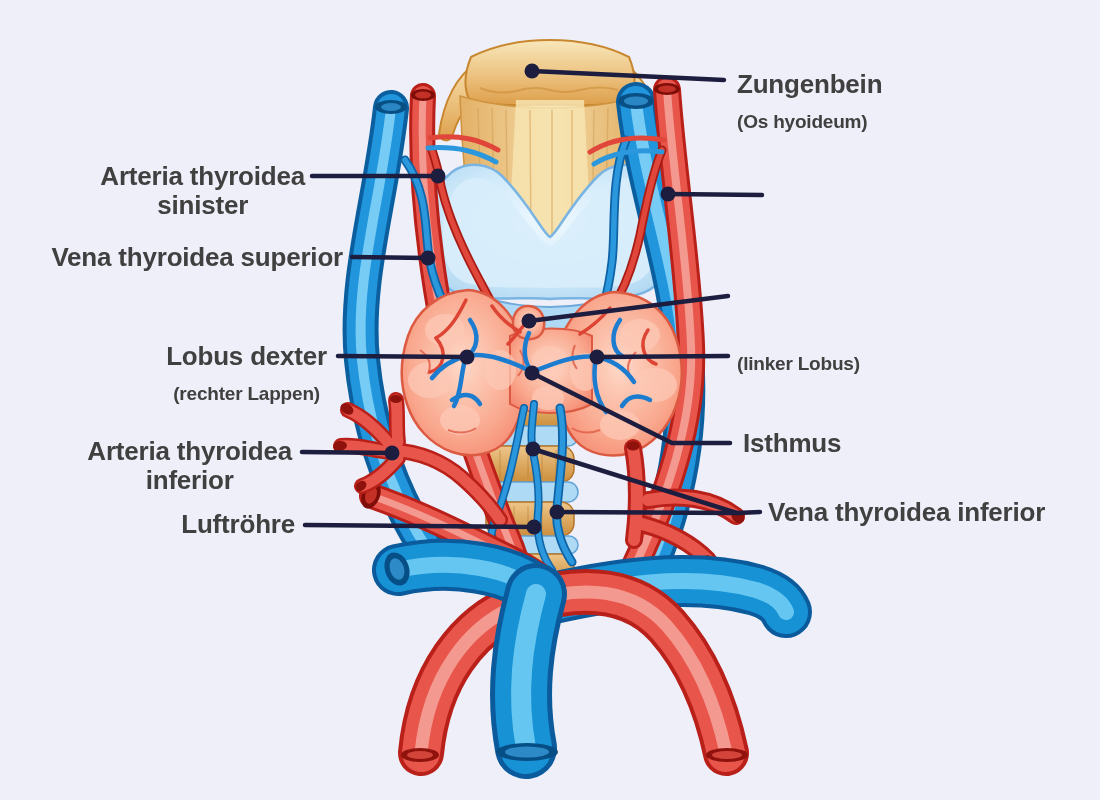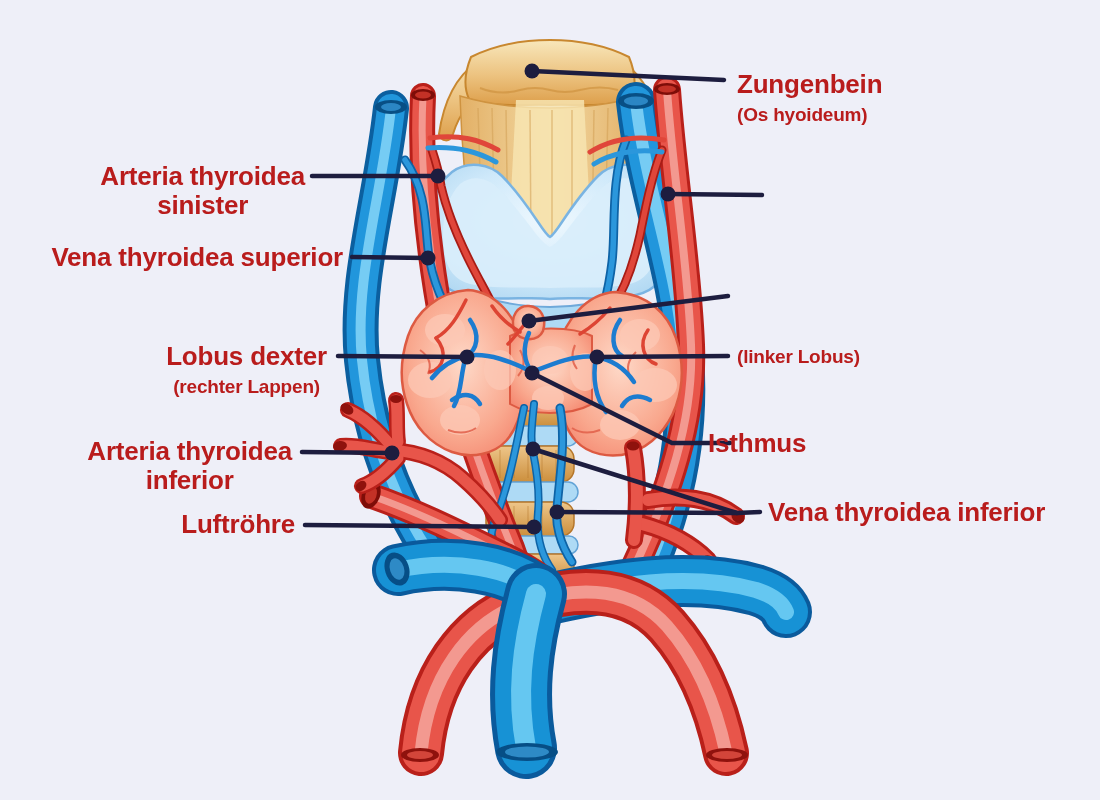--- a/index.html
+++ b/index.html
@@ -1,21 +1,21 @@
 <!DOCTYPE html>
 <html><head>
 <meta charset="utf-8">
 <style>
   html,body{margin:0;padding:0;background:#eef0f8;}
   .stage{position:relative;width:1100px;height:800px;background:#eeeff8;overflow:hidden;
          font-family:"Liberation Sans", sans-serif;}
   .art{position:absolute;left:0;top:0;width:1100px;height:800px;}
-  .lbl{position:absolute;color:#b91c1c;font-weight:bold;font-size:26px;line-height:29px;letter-spacing:-0.2px;white-space:nowrap;}
+  .lbl{position:absolute;color:#404040;font-weight:bold;font-size:26px;line-height:29px;letter-spacing:-0.2px;white-space:nowrap;}
   .lbl.l{text-align:center;}
-  .lbl .sub{font-size:19px;line-height:22px;margin-top:5px;font-weight:bold;}
+  .lbl .sub{font-size:19px;line-height:22px;margin-top:12px;font-weight:bold;}
 </style>
 </head>
 <body>
 
 <div class="stage">
 
 <svg class="art" viewBox="0 0 1100 800" aria-hidden="true">
   <defs>
     <linearGradient id="gold" x1="0" y1="0" x2="0" y2="1">
       <stop offset="0" stop-color="#f8e7bb"></stop>
@@ -345,20 +345,20 @@
   <div>Luftröhre</div>
 </div>
 
 <div class="lbl" style="top:70px;left:737px">
   <div>Zungenbein</div>
   <div class="sub">(Os hyoideum)</div>
 </div>
 <div class="lbl" style="top:341px;left:737px">
   <div class="sub">(linker Lobus)</div>
 </div>
-<div class="lbl" style="top:429px;left:708px">
+<div class="lbl" style="top:429px;left:743px">
   <div>Isthmus</div>
 </div>
 <div class="lbl" style="top:498px;left:768px">
   <div>Vena thyroidea inferior</div>
 </div>
 
 </div>
 
 </body></html>

